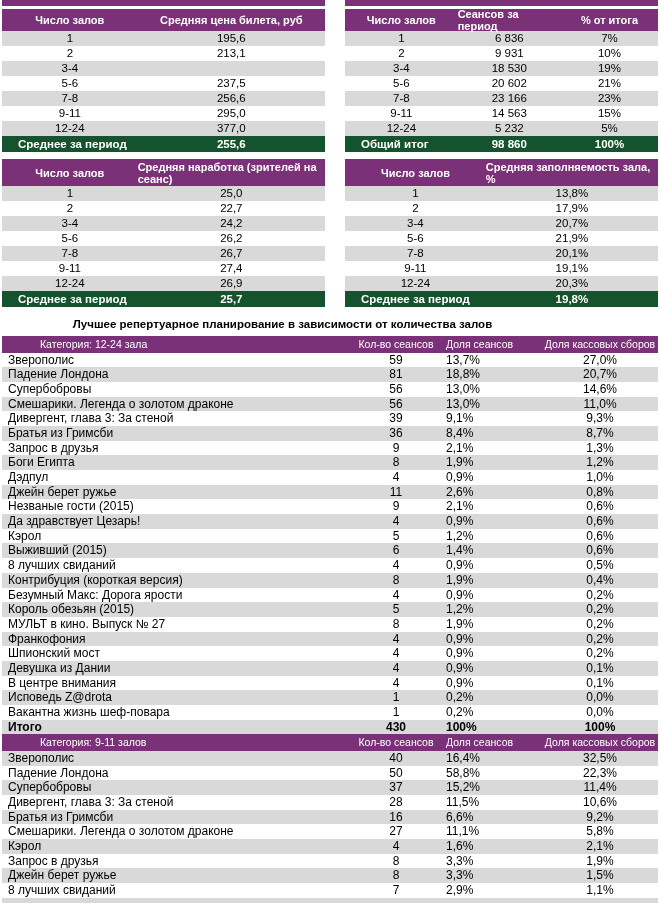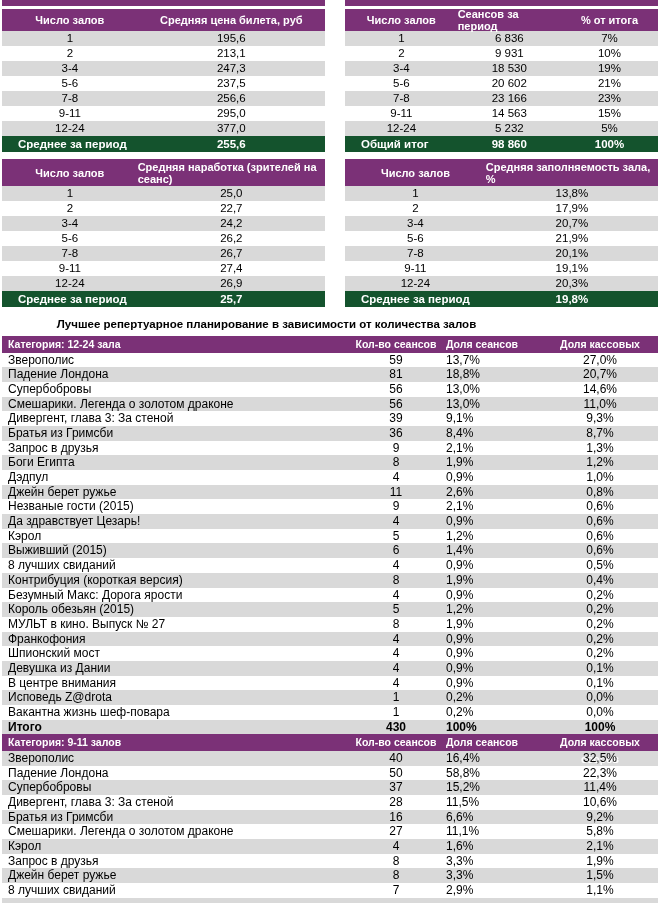--- a/index.html
+++ b/index.html
@@ -21,25 +21,25 @@
   .stotal{display:flex;background:#14532d;color:#fff;font-weight:bold;font-size:11.5px;
           height:16px;line-height:16px;text-align:center;}
   .scell{box-sizing:border-box;display:flex;align-items:center;justify-content:center;}
   .tlabel{justify-content:flex-start !important;padding-left:16px;white-space:nowrap;text-align:left;}
   
   .t0 .c0,.t2 .c0{width:42%;}  .t0 .c1,.t2 .c1{width:58%;}
   .t1 .c0,.t3 .c0{width:36%;}
   .t1 .c1{width:33%;} .t1 .c2{width:31%;}
   .t3 .c0{width:45%;} .t3 .c1{width:55%;}
   
-  .bigtitle{top:318px;left:0;width:533px;text-align:center;font-weight:bold;font-size:11.5px;}
+  .bigtitle{top:318px;left:16px;width:533px;text-align:center;font-weight:bold;font-size:11.5px;}
   
   .bigtbl{left:2px;top:336px;width:656px;}
-  .cathdr{display:flex;background:#7B3177;color:#fff;font-weight:bold;font-size:10.5px;
-          height:16.5px;line-height:16.5px;}
+  .cathdr{display:flex;background:#7B3177;color:#fff;font-weight:normal;font-size:10.5px;
+          height:16.5px;line-height:16.5px;padding-left:32px;}
   .brow{display:flex;height:14.7px;line-height:14.7px;font-size:12px;}
   .btitle{flex:1;padding-left:6px;white-space:nowrap;overflow:hidden;text-align:left;box-sizing:border-box;}
   .bc1{width:100px;text-align:center;}
   .bc2{width:96px;text-align:left;}
   .bc3{width:116px;text-align:center;}
   .zs-white .brow:nth-child(odd){background:#fff;}
   .zs-white .brow:nth-child(even){background:#D9D9D9;}
   .zs-gray .brow:nth-child(odd){background:#D9D9D9;}
   .zs-gray .brow:nth-child(even){background:#fff;}
   .totalrow{background:#D9D9D9;font-weight:bold;}
@@ -58,21 +58,20 @@
       <div class="srow">
         <div class="scell c0">1</div>
         <div class="scell c1">195,6</div>
       </div>
       <div class="srow">
         <div class="scell c0">2</div>
         <div class="scell c1">213,1</div>
       </div>
       <div class="srow">
         <div class="scell c0">3-4</div>
-        <div class="scell c1">247,3</div>
       </div>
       <div class="srow">
         <div class="scell c0">5-6</div>
         <div class="scell c1">237,5</div>
       </div>
       <div class="srow">
         <div class="scell c0">7-8</div>
         <div class="scell c1">256,6</div>
       </div>
       <div class="srow">

